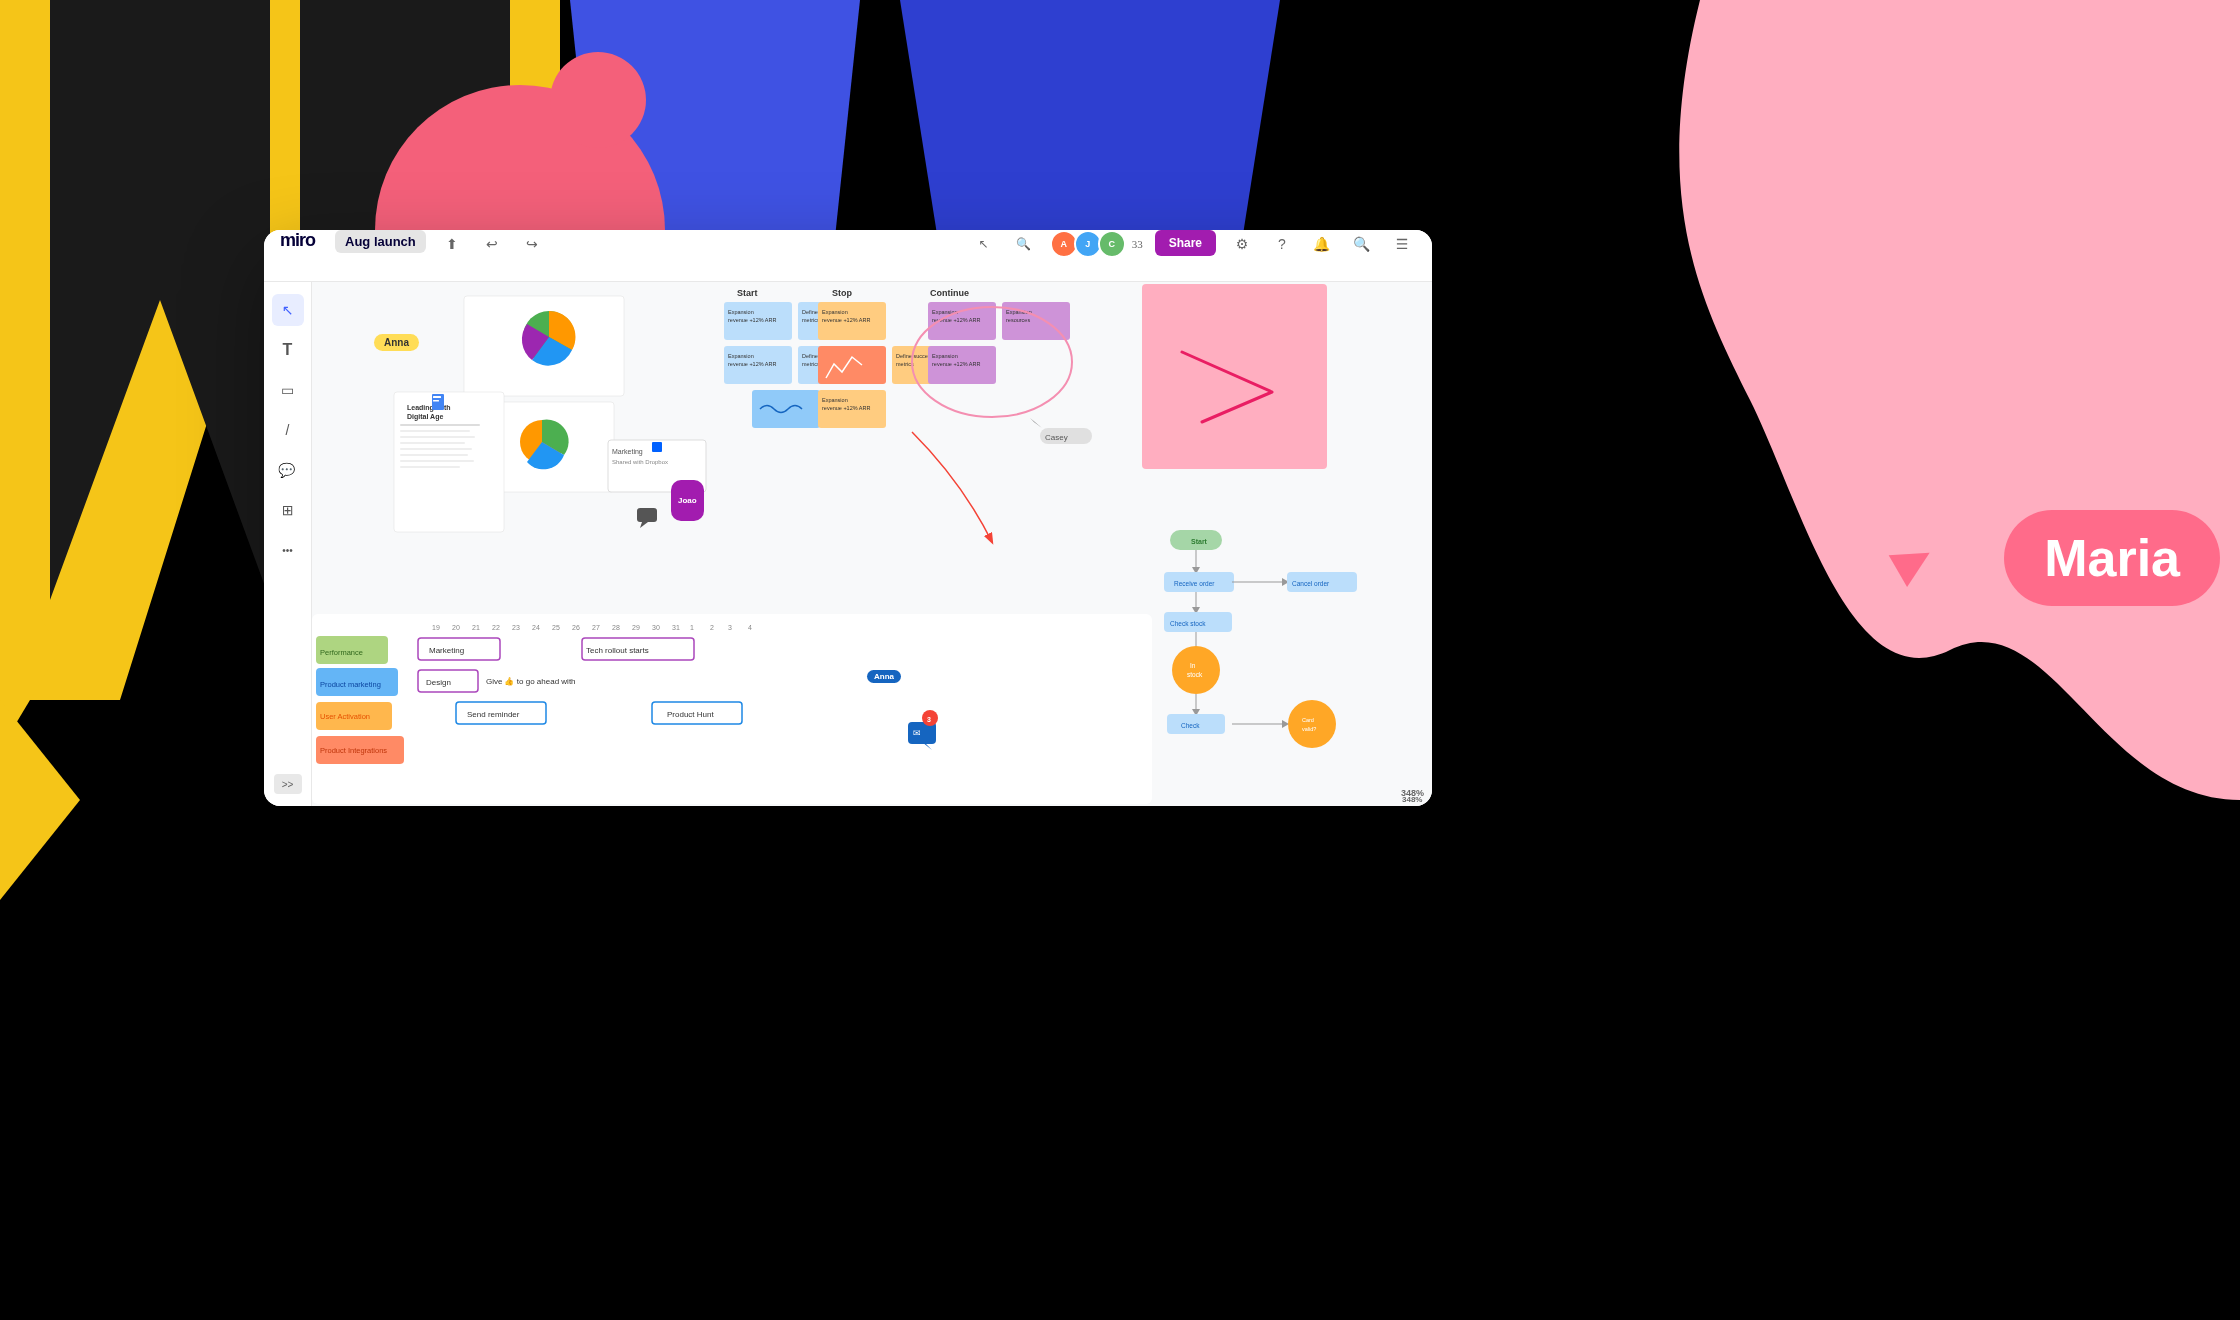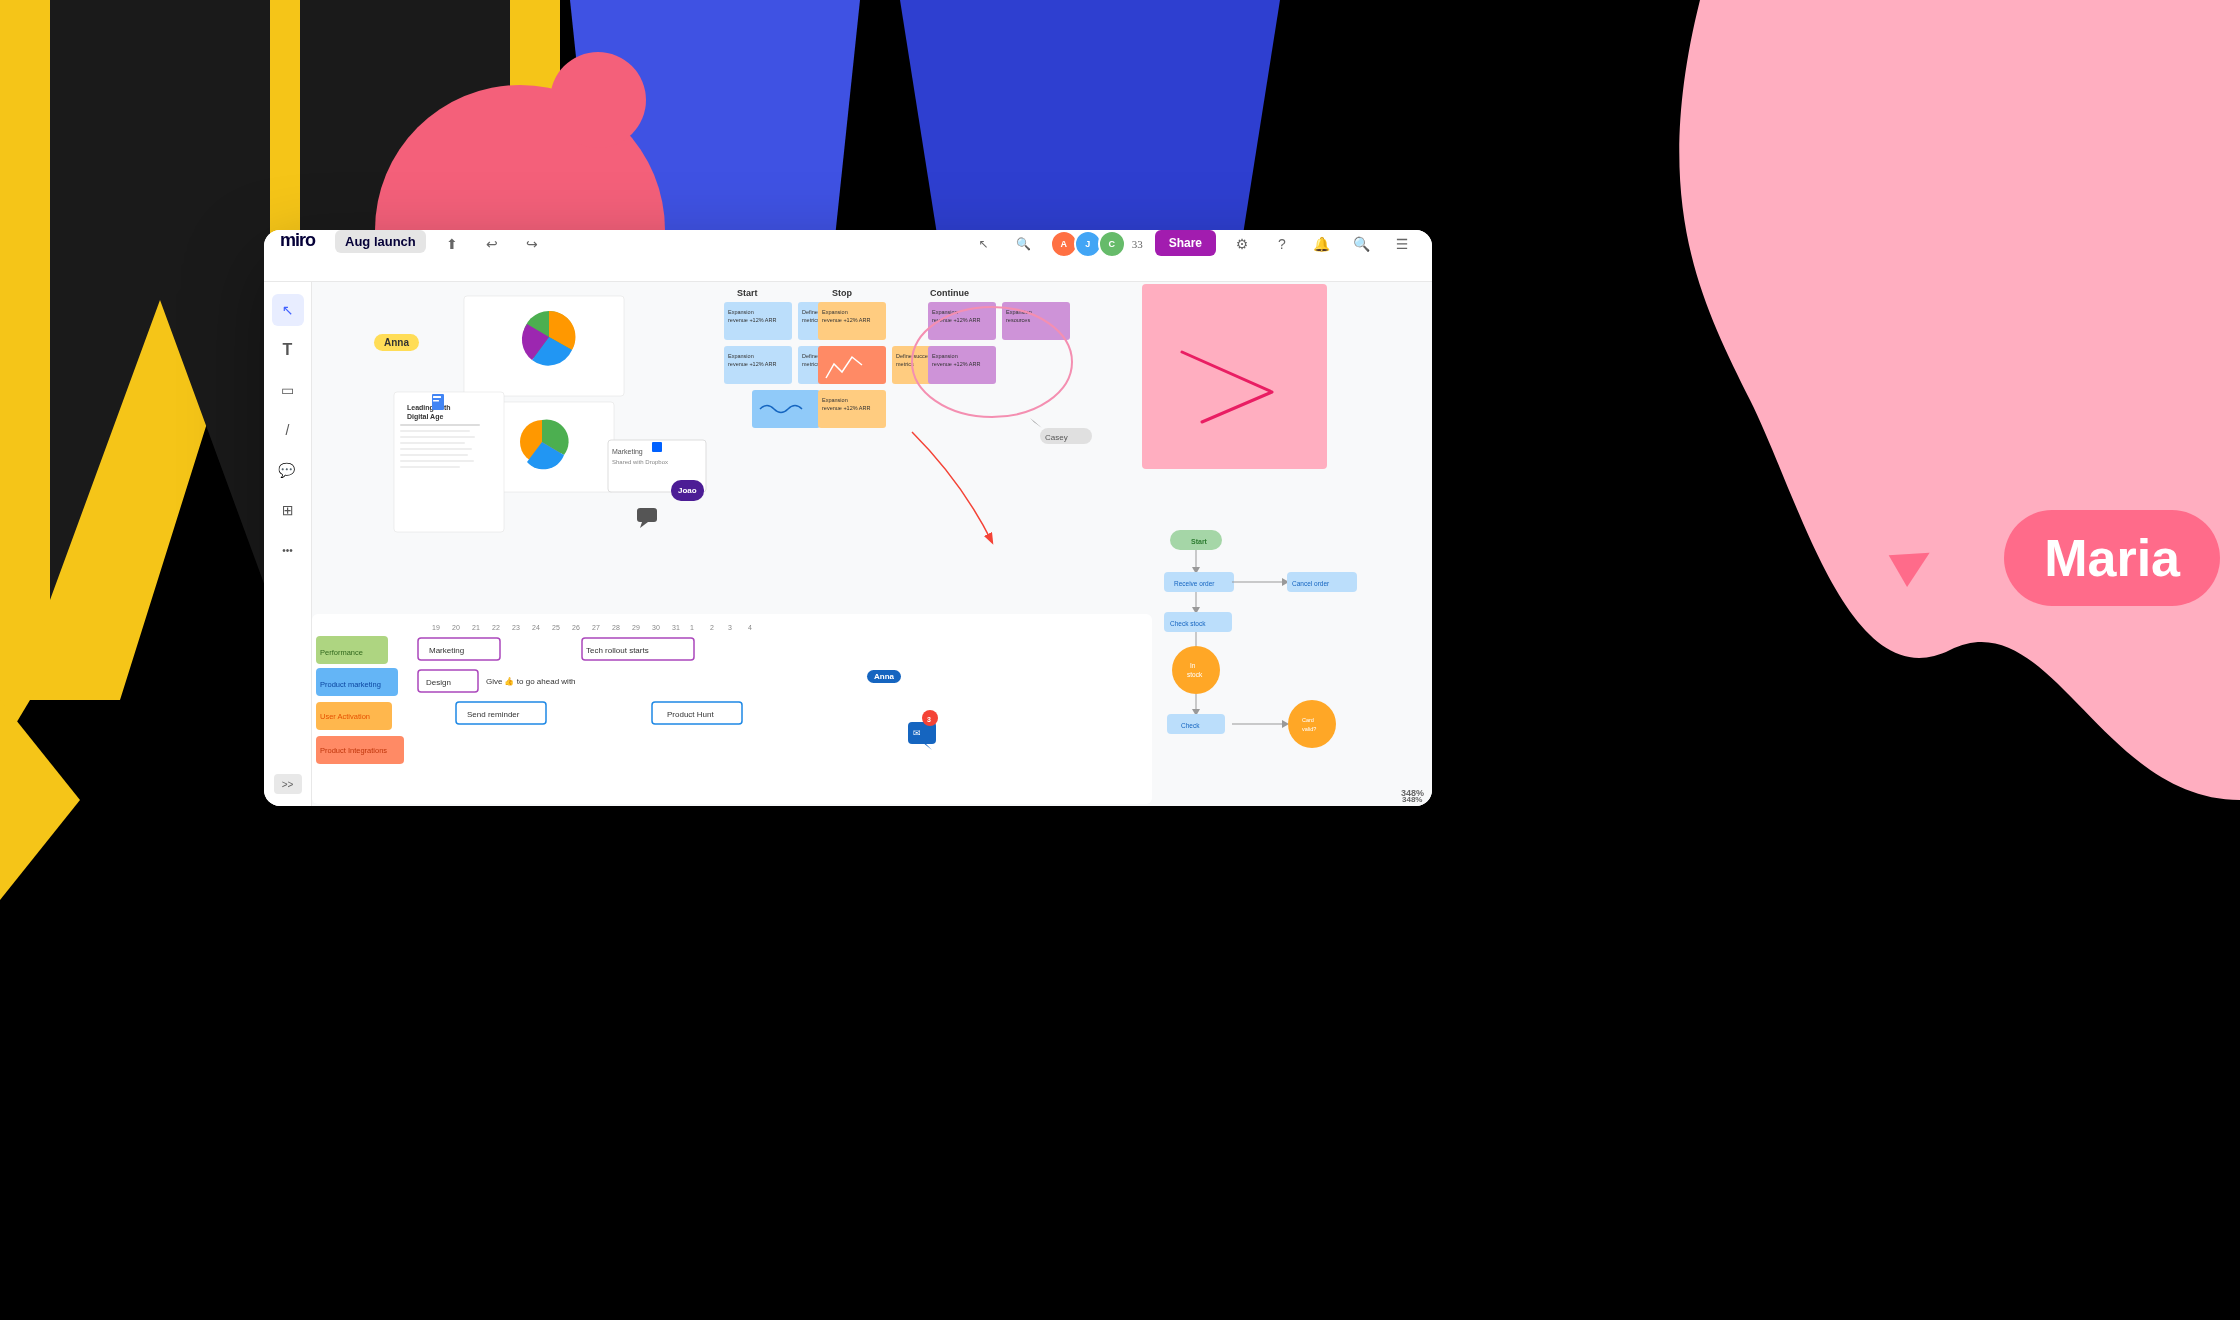--- a/index.html
+++ b/index.html
@@ -463,21 +463,21 @@
 
       <polygon points="610,460 620,468 614,462" fill="#1565C0"></polygon>
 
       <polygon points="374,196 384,206 378,200" fill="#2196F3"></polygon>
 
       <text x="1090" y="520" font-size="8" fill="#666" font-weight="600">348%</text>
     </svg>
 
     <div style="position:absolute; left:62px; top:52px; background:#FFDD57; color:#333; padding:3px 10px; border-radius:16px; font-size:10px; font-weight:600;">Anna</div>
 
-    <div style="position:absolute; left:359px; top:198px; background:#4c1d95; color:white; padding:6px 7px; border-radius:10px; font-size:8px; font-weight:600;">Joao</div>
+    <div style="position:absolute; left:359px; top:198px; background:#a21caf; color:white; padding:16px 7px; border-radius:10px; font-size:8px; font-weight:600;">Joao</div>
 
     <div style="position:absolute; left:555px; top:388px; background:#1565C0; color:white; padding:2px 7px; border-radius:10px; font-size:8px; font-weight:600;">Anna</div>
 
     <div style="position:absolute; right:8px; bottom:8px; font-size:9px; color:#666; font-weight:600;">348%</div>
 
   </div>
 
 </div>
 
 </body></html>

